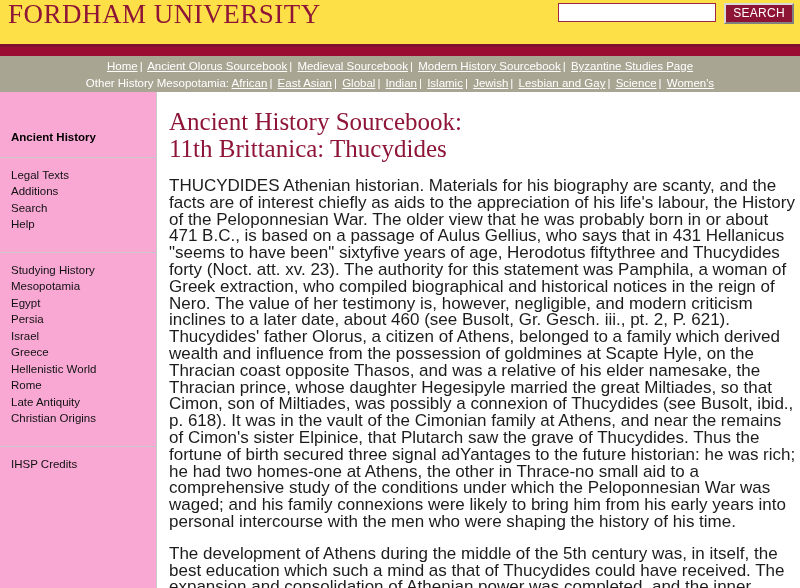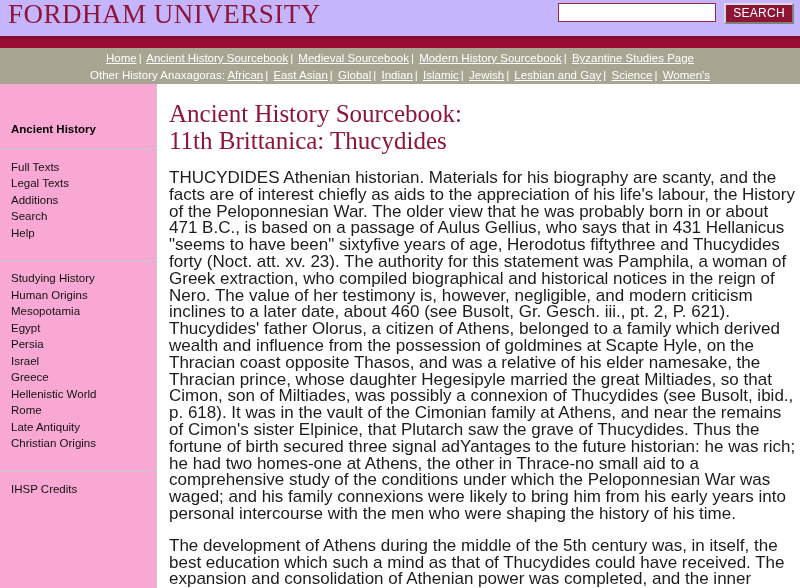--- a/index.html
+++ b/index.html
@@ -11,22 +11,22 @@
     width: 800px;
     height: 588px;
     overflow: hidden;
     font-family: "Liberation Sans", sans-serif;
     color: #1a1a1a;
   }
 
   
   .masthead {
     position: relative;
-    height: 36px;
-    background: #c4b5fd;
+    height: 44px;
+    background: #fde047;
   }
   .logo {
     position: absolute;
     left: 8px;
     top: -1px;
     font-family: "Liberation Serif", serif;
     font-size: 27px;
     letter-spacing: 0.5px;
     color: #8e1537;
     white-space: nowrap;
@@ -177,57 +177,55 @@
     <input class="search-input" type="text" placeholder="" style="">
     <button class="search-button">SEARCH</button>
   </div>
 </div>
 
 <div class="stripe"></div>
 
 <div class="navband">
   <div class="navrow">
     <a href="#">Home</a><span class="sep">|</span>
-    <a href="#">Ancient History Sourcebook</a><span class="sep">|</span>
+    <a href="#">Ancient Olorus Sourcebook</a><span class="sep">|</span>
     <a href="#">Medieval Sourcebook</a><span class="sep">|</span>
     <a href="#">Modern History Sourcebook</a><span class="sep">|</span>
     <a href="#">Byzantine Studies Page</a>
   </div>
   <div class="navrow">
-    <span class="plain">Other History Anaxagoras:</span>
+    <span class="plain">Other History Mesopotamia:</span>
     <a href="#">African</a><span class="sep">|</span>
     <a href="#">East Asian</a><span class="sep">|</span>
     <a href="#">Global</a><span class="sep">|</span>
     <a href="#">Indian</a><span class="sep">|</span>
     <a href="#">Islamic</a><span class="sep">|</span>
     <a href="#">Jewish</a><span class="sep">|</span>
     <a href="#">Lesbian and Gay</a><span class="sep">|</span>
     <a href="#">Science</a><span class="sep">|</span>
     <a href="#">Women's</a>
   </div>
 </div>
 
 <div class="columns">
 
   <div class="sidebar">
     <div class="sb-title">Ancient History</div>
     <hr class="sb-rule">
 
     <div class="sb-group">
-      <a class="sb-link" href="#">Full Texts</a>
       <a class="sb-link" href="#">Legal Texts</a>
       <a class="sb-link" href="#">Additions</a>
       <a class="sb-link" href="#">Search</a>
       <a class="sb-link" href="#">Help</a>
     </div>
     <hr class="sb-rule">
 
     <div class="sb-group">
       <a class="sb-link" href="#">Studying History</a>
-      <a class="sb-link" href="#">Human Origins</a>
       <a class="sb-link" href="#">Mesopotamia</a>
       <a class="sb-link" href="#">Egypt</a>
       <a class="sb-link" href="#">Persia</a>
       <a class="sb-link" href="#">Israel</a>
       <a class="sb-link" href="#">Greece</a>
       <a class="sb-link" href="#">Hellenistic World</a>
       <a class="sb-link" href="#">Rome</a>
       <a class="sb-link" href="#">Late Antiquity</a>
       <a class="sb-link" href="#">Christian Origins</a>
     </div>

